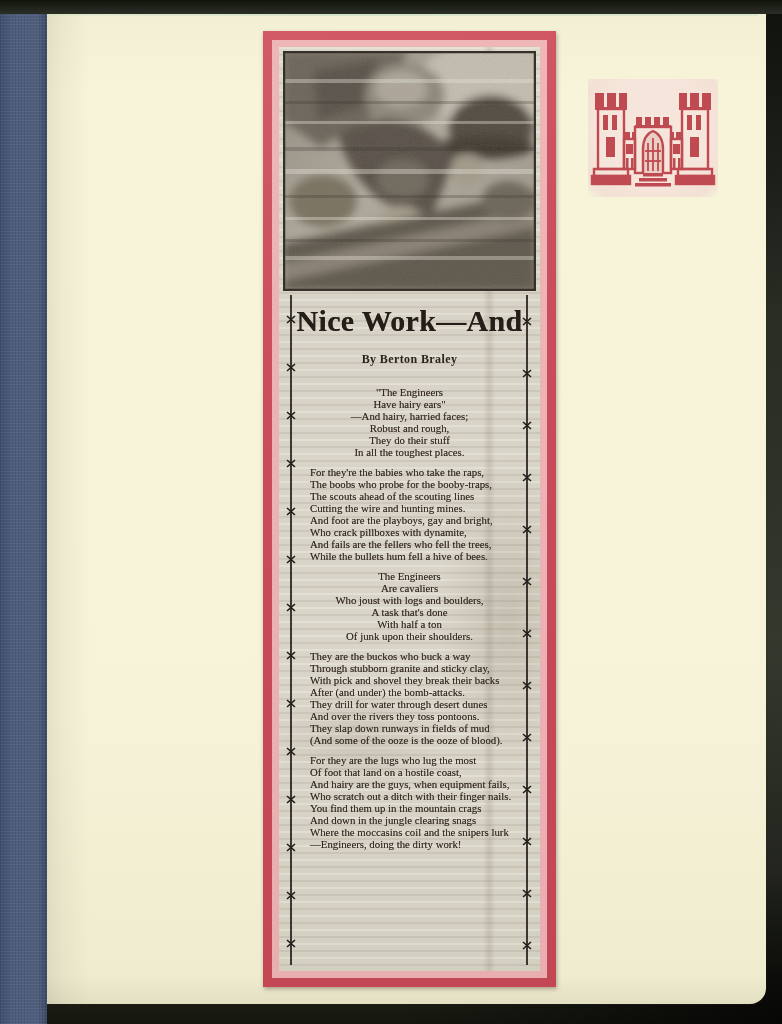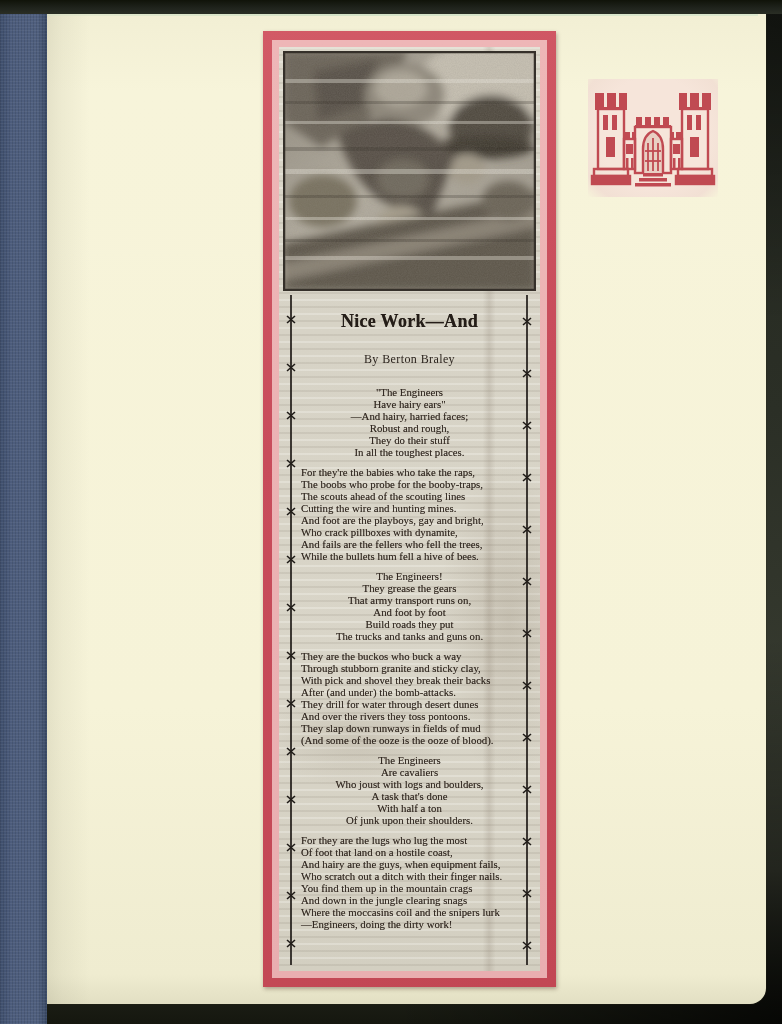--- a/index.html
+++ b/index.html
@@ -64,32 +64,32 @@
     overflow:hidden;
   }
   .photo{
     display:block;margin:4px auto 0;width:253px;height:240px;
   }
   .wire{position:absolute;top:248px;width:10px;height:670px;}
   .wire.left{left:7px;}
   .wire.right{right:8px;}
   .headline{
     margin:13px 2px 0;text-align:center;
-    font-weight:bold;font-size:18px;line-height:34px;letter-spacing:.3px;
+    font-weight:bold;font-size:30px;line-height:34px;letter-spacing:.3px;
     color:#241d18;text-shadow:0 0 .6px rgba(35,28,20,.7);
   }
   .byline{
-    margin-top:14px;text-align:center;font-weight:normal;font-size:12px;
+    margin-top:14px;text-align:center;font-weight:bold;font-size:12px;
     color:#2c241e;letter-spacing:.4px;
   }
   .stanzas{margin-top:19px;color:#332a23;font-size:10.8px;line-height:12px;
     text-shadow:0 0 .5px rgba(45,35,25,.55);}
   .stanza{margin-bottom:8px;}
   .stanza.center{text-align:center;}
-  .stanza.left{text-align:left;padding-left:22px;padding-right:10px;}
+  .stanza.left{text-align:left;padding-left:31px;padding-right:10px;}
 </style>
 </head>
 <body>
 
 <div id="stage">
 
   <div class="cover"></div>
   <div class="cover-topline"></div>
   <div class="spine"></div>
   <div class="topband"></div>
@@ -261,45 +261,37 @@
             <div class="pline">For they're the babies who take the raps,</div>
             <div class="pline">The boobs who probe for the booby-traps,</div>
             <div class="pline">The scouts ahead of the scouting lines</div>
             <div class="pline">Cutting the wire and hunting mines.</div>
             <div class="pline">And foot are the playboys, gay and bright,</div>
             <div class="pline">Who crack pillboxes with dynamite,</div>
             <div class="pline">And fails are the fellers who fell the trees,</div>
             <div class="pline">While the bullets hum fell a hive of bees.</div>
           </div>
           <div class="stanza center">
-            <div class="pline">The Engineers!</div>
-            <div class="pline">They grease the gears</div>
-            <div class="pline">That army transport runs on,</div>
-            <div class="pline">And foot by foot</div>
-            <div class="pline">Build roads they put</div>
-            <div class="pline">The trucks and tanks and guns on.</div>
+            <div class="pline">The Engineers</div>
+            <div class="pline">Are cavaliers</div>
+            <div class="pline">Who joust with logs and boulders,</div>
+            <div class="pline">A task that's done</div>
+            <div class="pline">With half a ton</div>
+            <div class="pline">Of junk upon their shoulders.</div>
           </div>
           <div class="stanza left">
             <div class="pline">They are the buckos who buck a way</div>
             <div class="pline">Through stubborn granite and sticky clay,</div>
             <div class="pline">With pick and shovel they break their backs</div>
             <div class="pline">After (and under) the bomb-attacks.</div>
             <div class="pline">They drill for water through desert dunes</div>
             <div class="pline">And over the rivers they toss pontoons.</div>
             <div class="pline">They slap down runways in fields of mud</div>
             <div class="pline">(And some of the ooze is the ooze of blood).</div>
           </div>
-          <div class="stanza center">
-            <div class="pline">The Engineers</div>
-            <div class="pline">Are cavaliers</div>
-            <div class="pline">Who joust with logs and boulders,</div>
-            <div class="pline">A task that's done</div>
-            <div class="pline">With half a ton</div>
-            <div class="pline">Of junk upon their shoulders.</div>
-          </div>
           <div class="stanza left">
             <div class="pline">For they are the lugs who lug the most</div>
             <div class="pline">Of foot that land on a hostile coast,</div>
             <div class="pline">And hairy are the guys, when equipment fails,</div>
             <div class="pline">Who scratch out a ditch with their finger nails.</div>
             <div class="pline">You find them up in the mountain crags</div>
             <div class="pline">And down in the jungle clearing snags</div>
             <div class="pline">Where the moccasins coil and the snipers lurk</div>
             <div class="pline">—Engineers, doing the dirty work!</div>
           </div>

